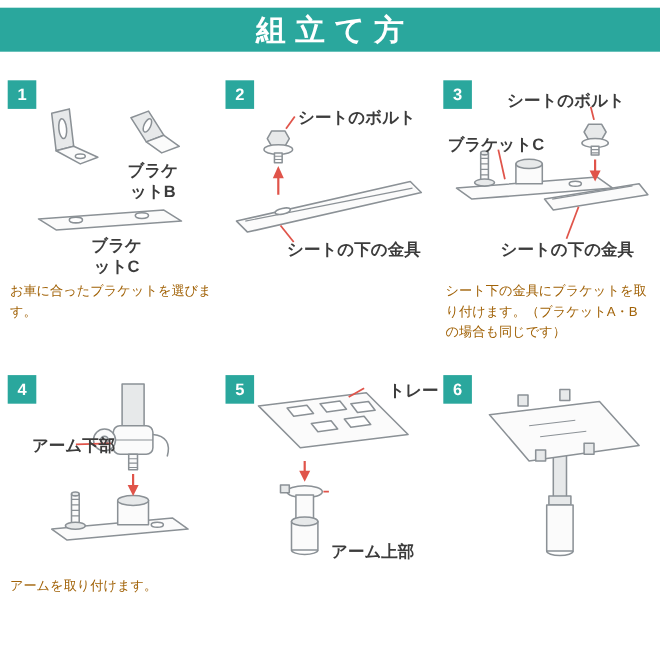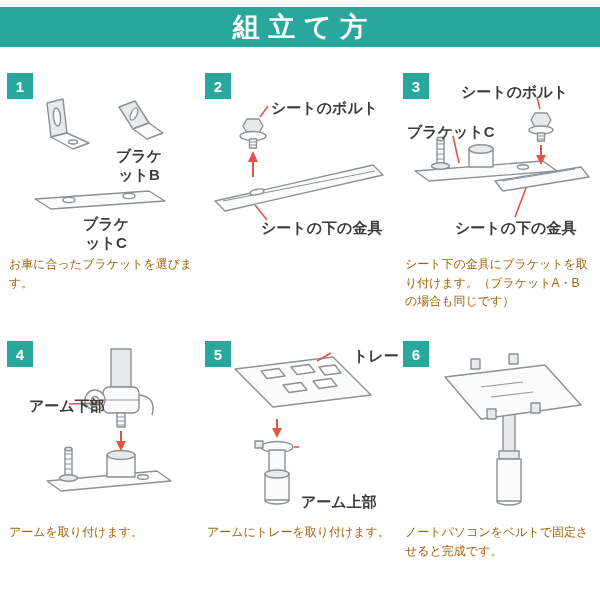--- a/index.html
+++ b/index.html
@@ -219,21 +219,20 @@
         <g stroke="#e0544a" stroke-width="2">
           <line x1="72" y1="78" x2="72" y2="90"></line>
           <polygon points="72,97 67,87 77,87" fill="#e0544a" stroke="none"></polygon>
           <line x1="126" y1="12" x2="112" y2="20" stroke-width="1.6"></line>
           <line x1="94" y1="106" x2="89" y2="106" stroke-width="1.6"></line>
         </g>
       </svg>
       <span class="lbl" style="left:128px;top:6px;margin-left:20px;">トレー</span>
       <span class="lbl" style="left:96px;top:108px;margin-top:44px;">アーム上部</span>
     </div>
-    <p class="caption">アームにトレーを取り付けます。</p>
   </section>
 
   <section class="step">
     <div class="badge">6</div>
     <div class="illo">
       <svg width="190" height="175" viewBox="0 0 190 175">
         <g stroke="#8b9196" stroke-width="1.4" stroke-linejoin="round">
           <g>
             <rect x="68" y="18" width="9" height="10" fill="#e7e9ea"></rect>
             <rect x="106" y="13" width="9" height="10" fill="#e7e9ea"></rect>
@@ -243,16 +242,15 @@
             <line x1="88" y1="56" x2="130" y2="51" stroke-width="1"></line>
             <rect x="84" y="68" width="9" height="10" fill="#e7e9ea"></rect>
             <rect x="128" y="62" width="9" height="10" fill="#e7e9ea"></rect>
             <rect x="96" y="110" width="20" height="8" fill="#e7e9ea"></rect>
             <rect x="94" y="118" width="24" height="42" fill="#fbfbfb"></rect>
             <path d="M94,160 a12,4 0 0 0 24,0" fill="none"></path>
           </g>
         </g>
       </svg>
     </div>
-    <p class="caption">ノートパソコンをベルトで固定させると完成です。</p>
   </section>
 
 </main>
 
 </body></html>

